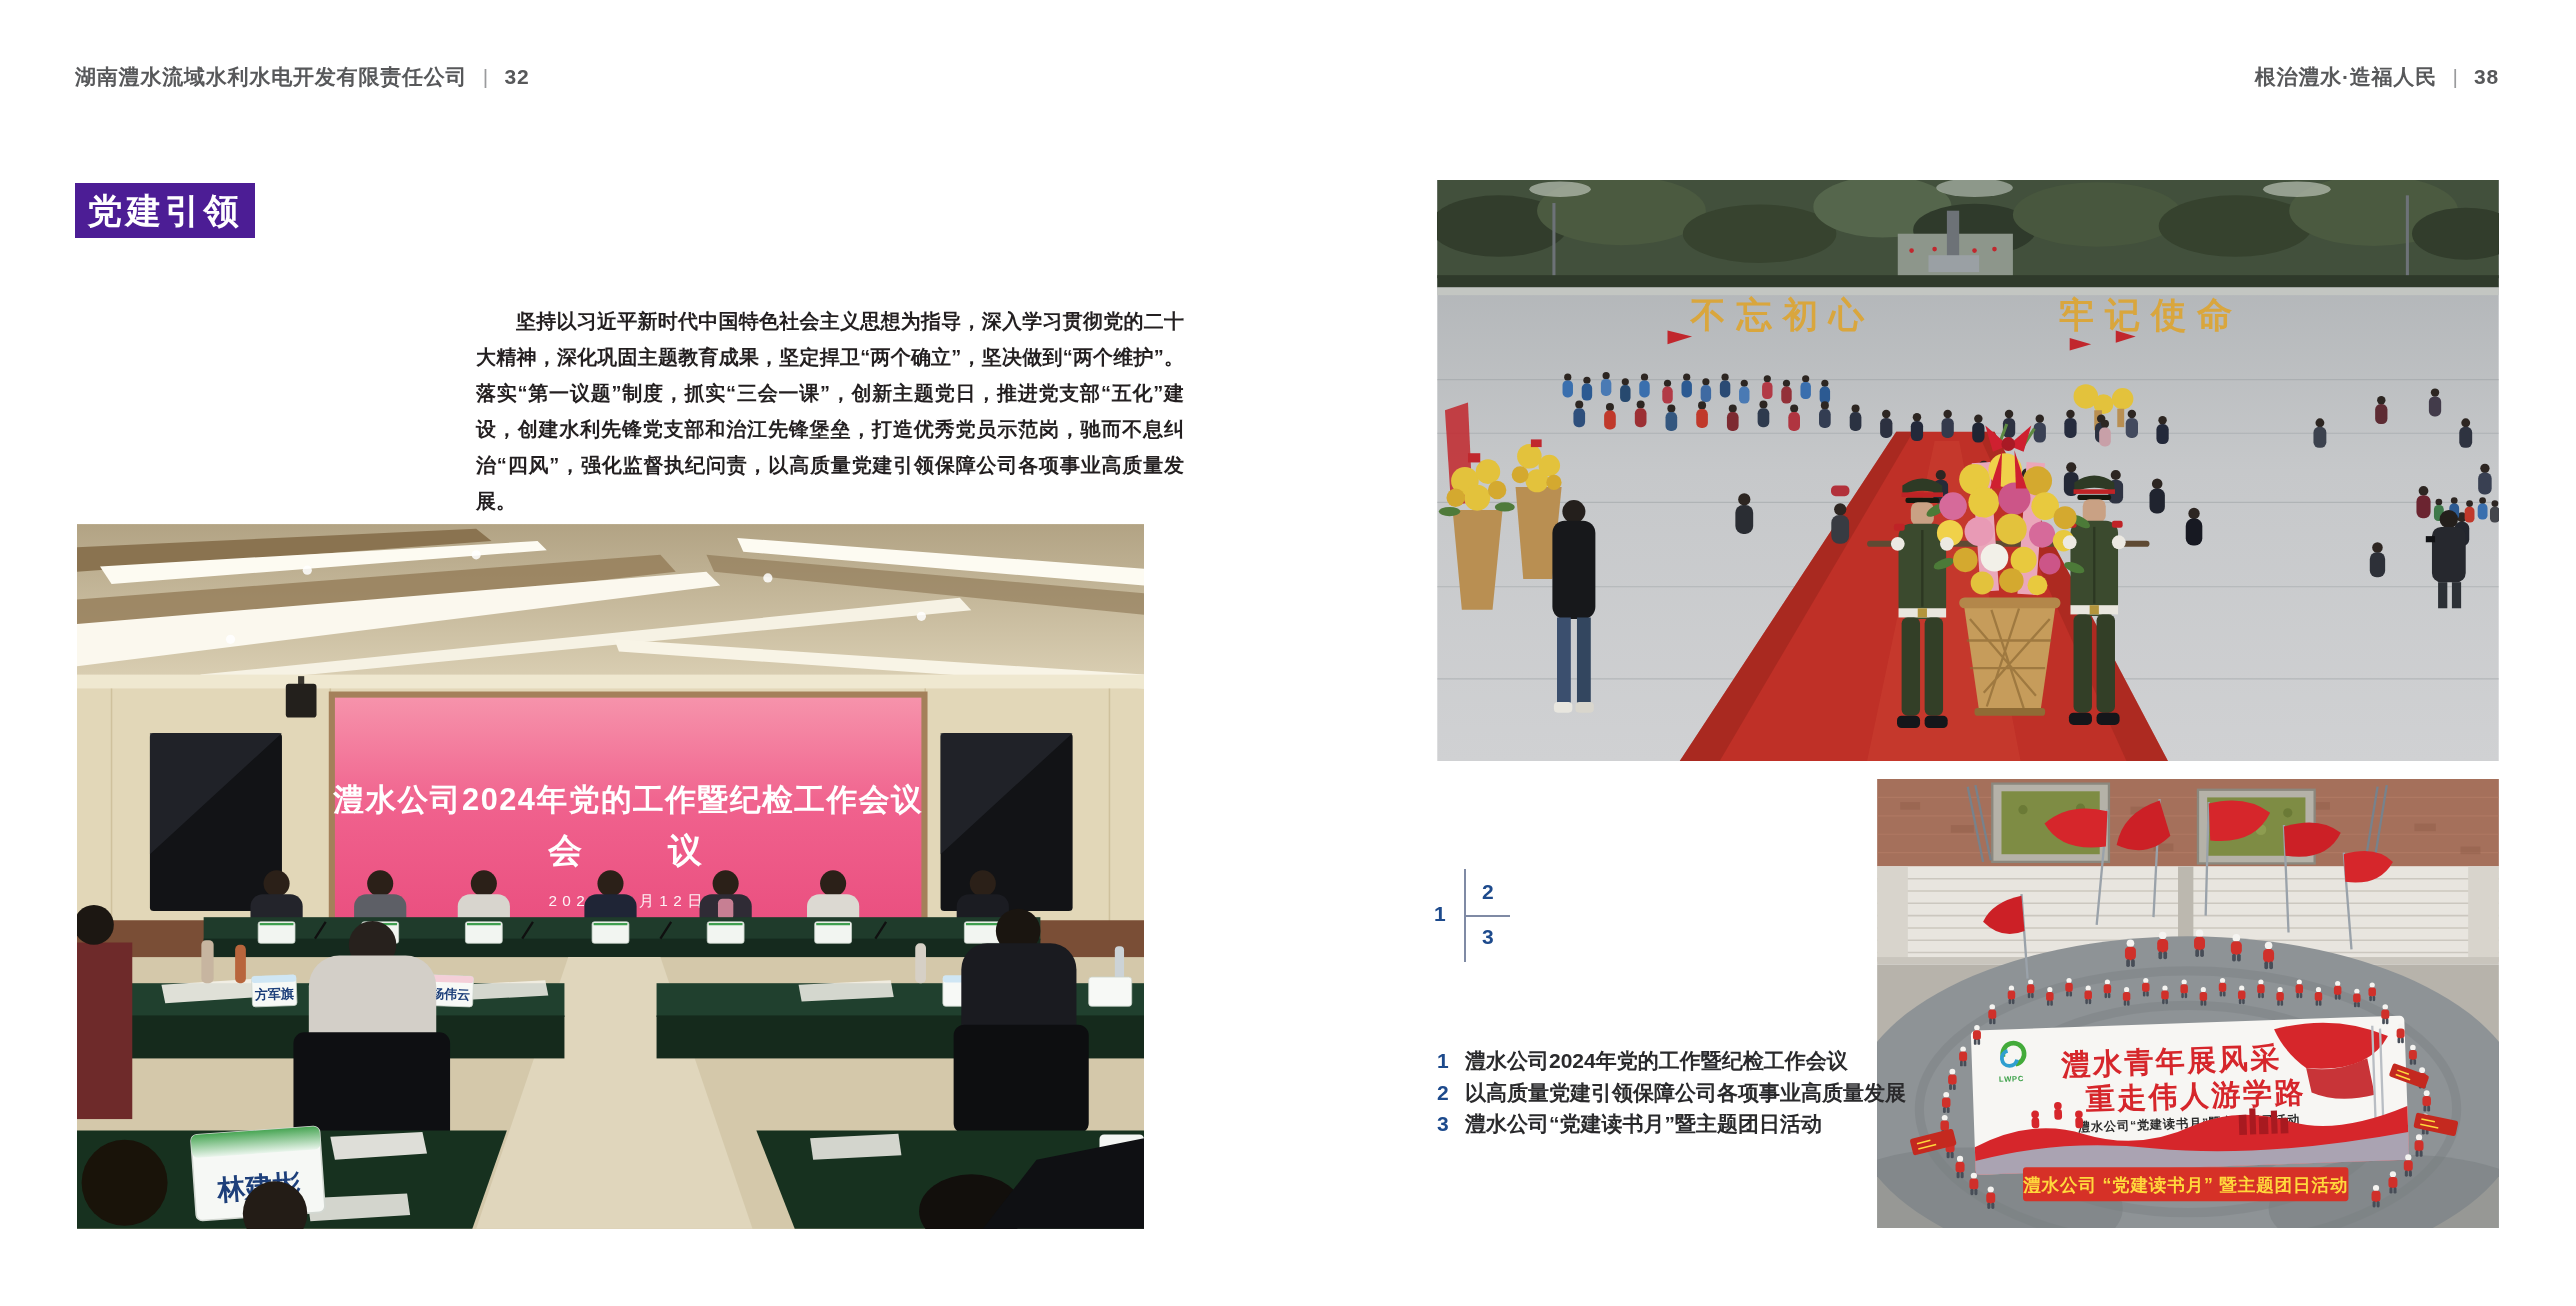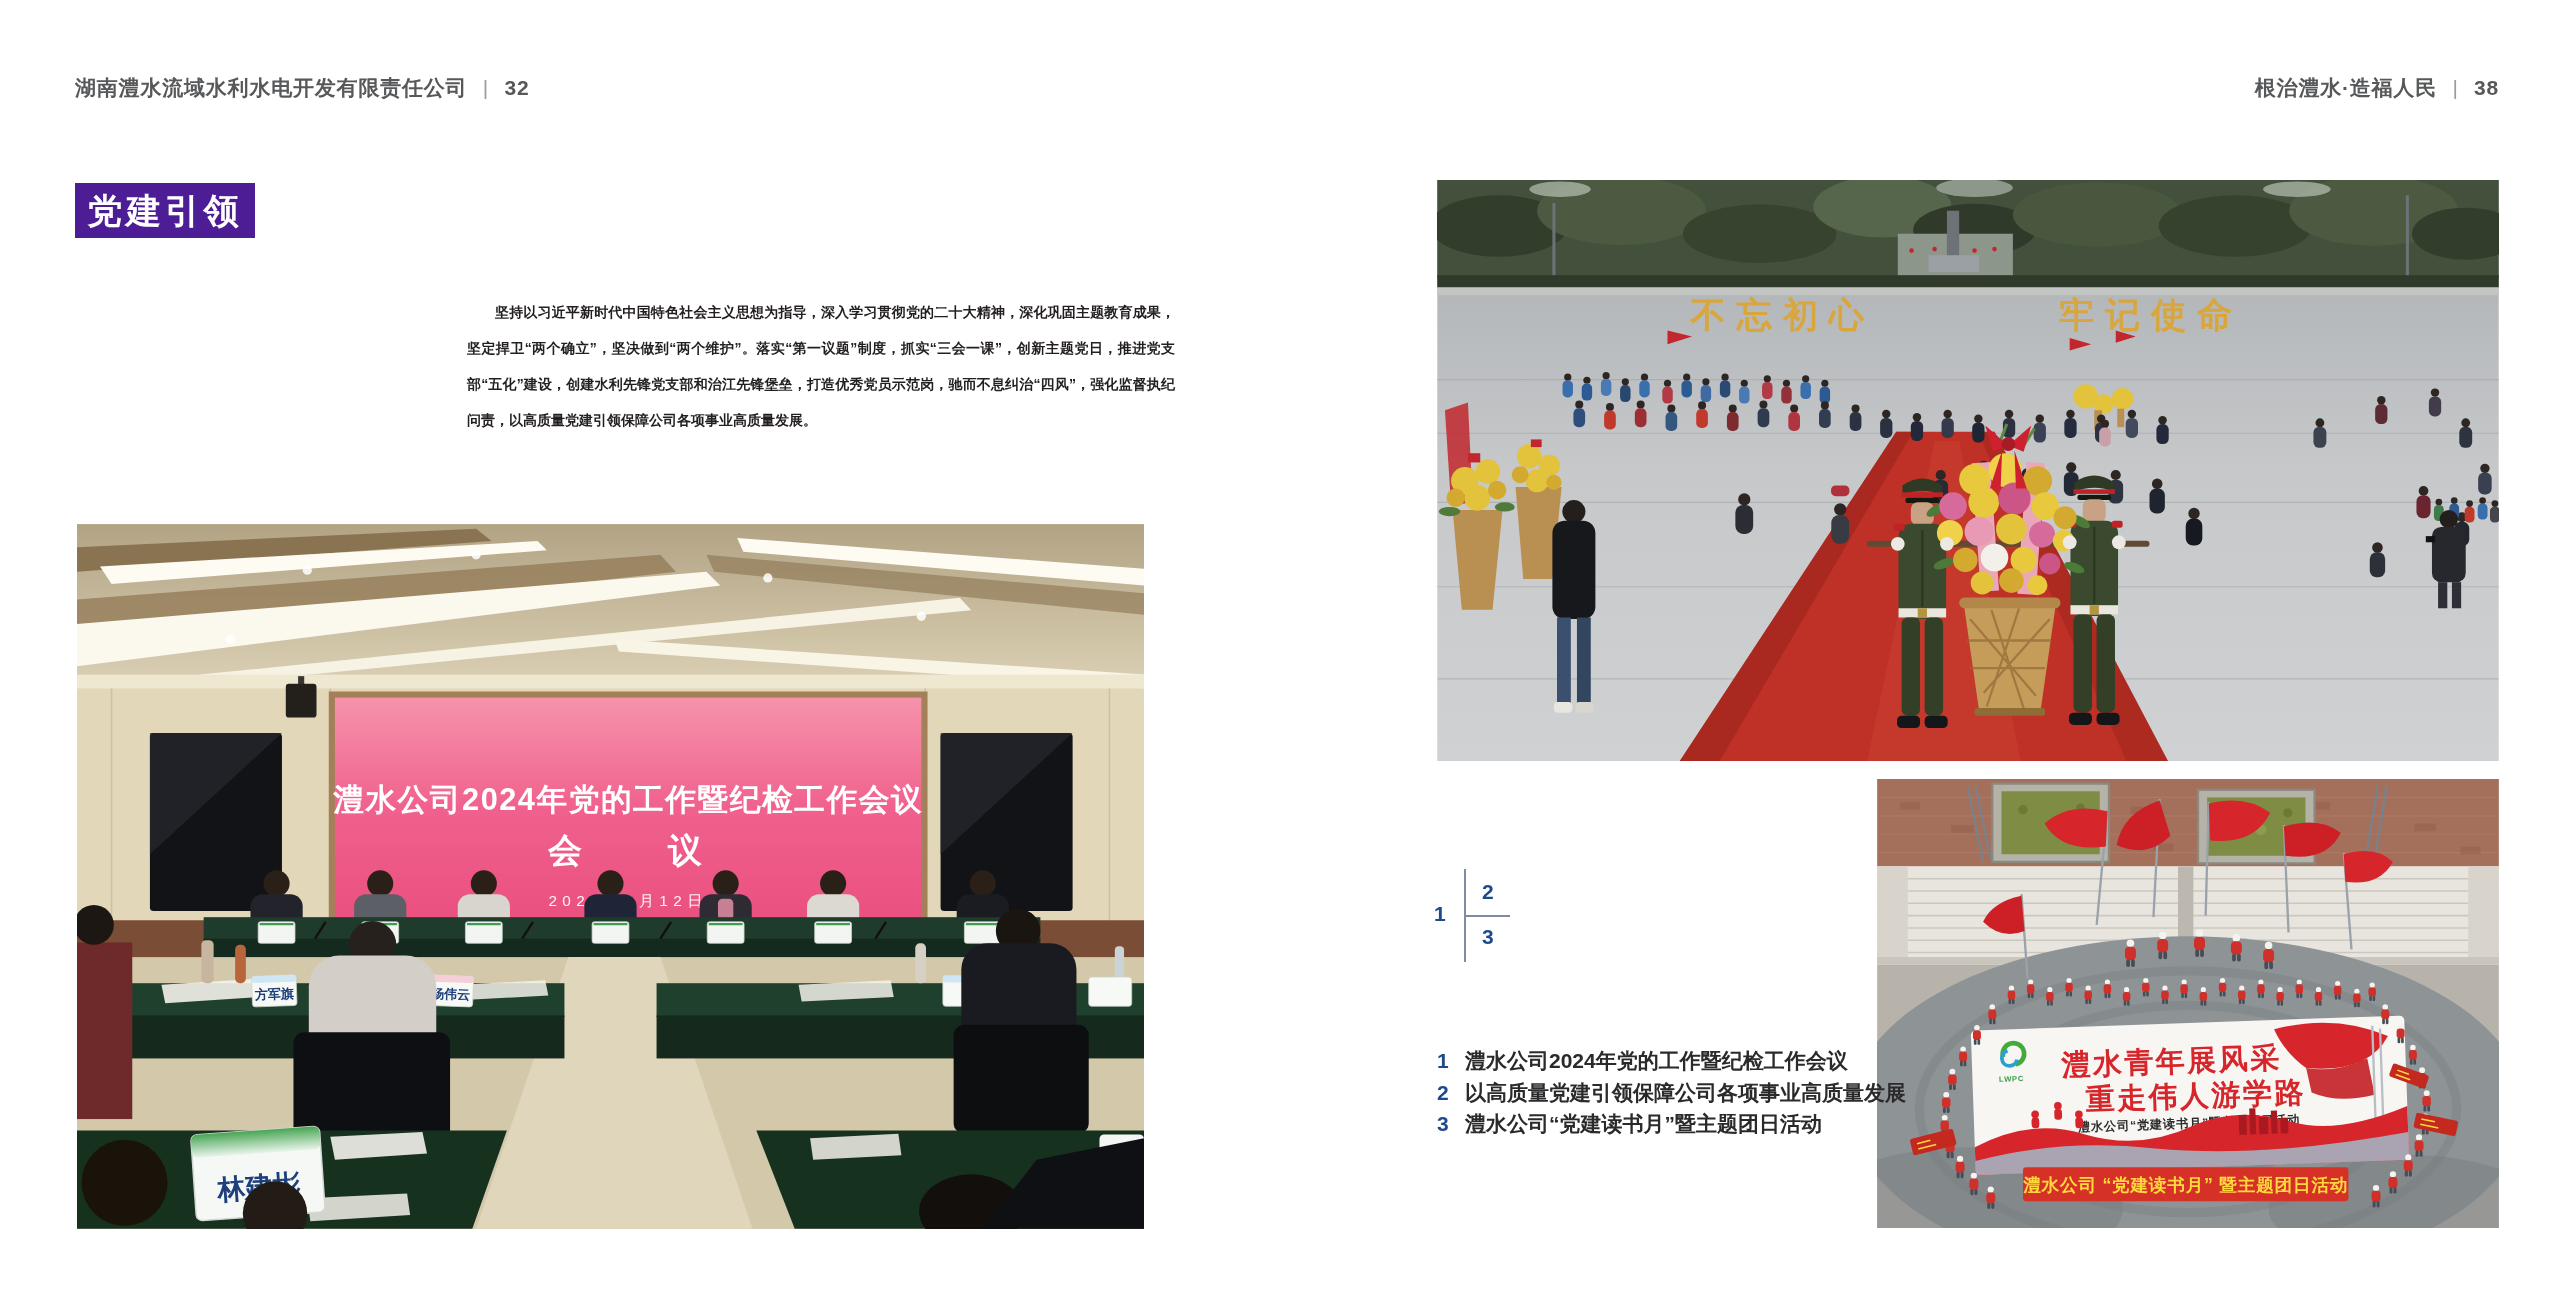--- a/index.html
+++ b/index.html
@@ -1,26 +1,26 @@
 <!DOCTYPE html>
 <html style="font-size:12.3px"><head>
 <meta charset="utf-8">
 <style>
   html,body{margin:0;padding:0;background:#ffffff;}
   body{width:2576px;height:1306px;position:relative;overflow:hidden;
        font-family:"Liberation Sans","DejaVu Sans",sans-serif;color:#231f20;}
-  .hdr{position:absolute;top:74px;font-size:21px;font-weight:bold;color:#57585a;letter-spacing:0.8px;white-space:nowrap;}
+  .hdr{position:absolute;top:63px;font-size:21px;font-weight:bold;color:#57585a;letter-spacing:0.8px;white-space:nowrap;}
   .hdr-left{left:75px;}
   .hdr-right{right:77px;}
   .hdr .sep{color:#9a9b9d;font-weight:400;margin:0 15.4px;}
   .hdr .pg{font-weight:bold;color:#57585a;}
   .badge{position:absolute;left:75px;top:183px;background:#4c1d95;color:#ffffff;
          font-size:35px;font-weight:bold;padding:10px 12.3px;letter-spacing:3.8px;line-height:1;}
-  .intro{position:absolute;left:459px;top:286px;width:708px;margin:8px;
-         font-size:14px;line-height:36px;font-weight:600;color:#231f20;
+  .intro{position:absolute;left:459px;top:286px;width:708px;margin:17px;
+         font-size:20px;line-height:36px;font-weight:600;color:#231f20;
          text-align:justify;text-indent:2em;}
   .photo{position:absolute;display:block;}
   .ph-meeting{left:77px;top:524px;width:1067px;height:705px;}
   .ph-ceremony{left:1437px;top:180px;width:1062px;height:581px;}
   .ph-youth{left:1877px;top:779px;width:622px;height:449px;}
   .fk-num{position:absolute;color:#1d4a8c;font-weight:bold;font-size:21px;line-height:21px;}
   .fk-line{position:absolute;background:#7f8aa4;}
   .caps{position:absolute;left:1437px;top:1050px;margin:0;padding:0;list-style:none;width:584px;}
   .caps li{display:flex;margin-bottom:10px;font-size:21px;line-height:21.5px;color:#2a2a2c;font-weight:600;white-space:nowrap;}
   .caps .no{color:#1d4a8c;font-weight:bold;width:28px;flex:none;}

